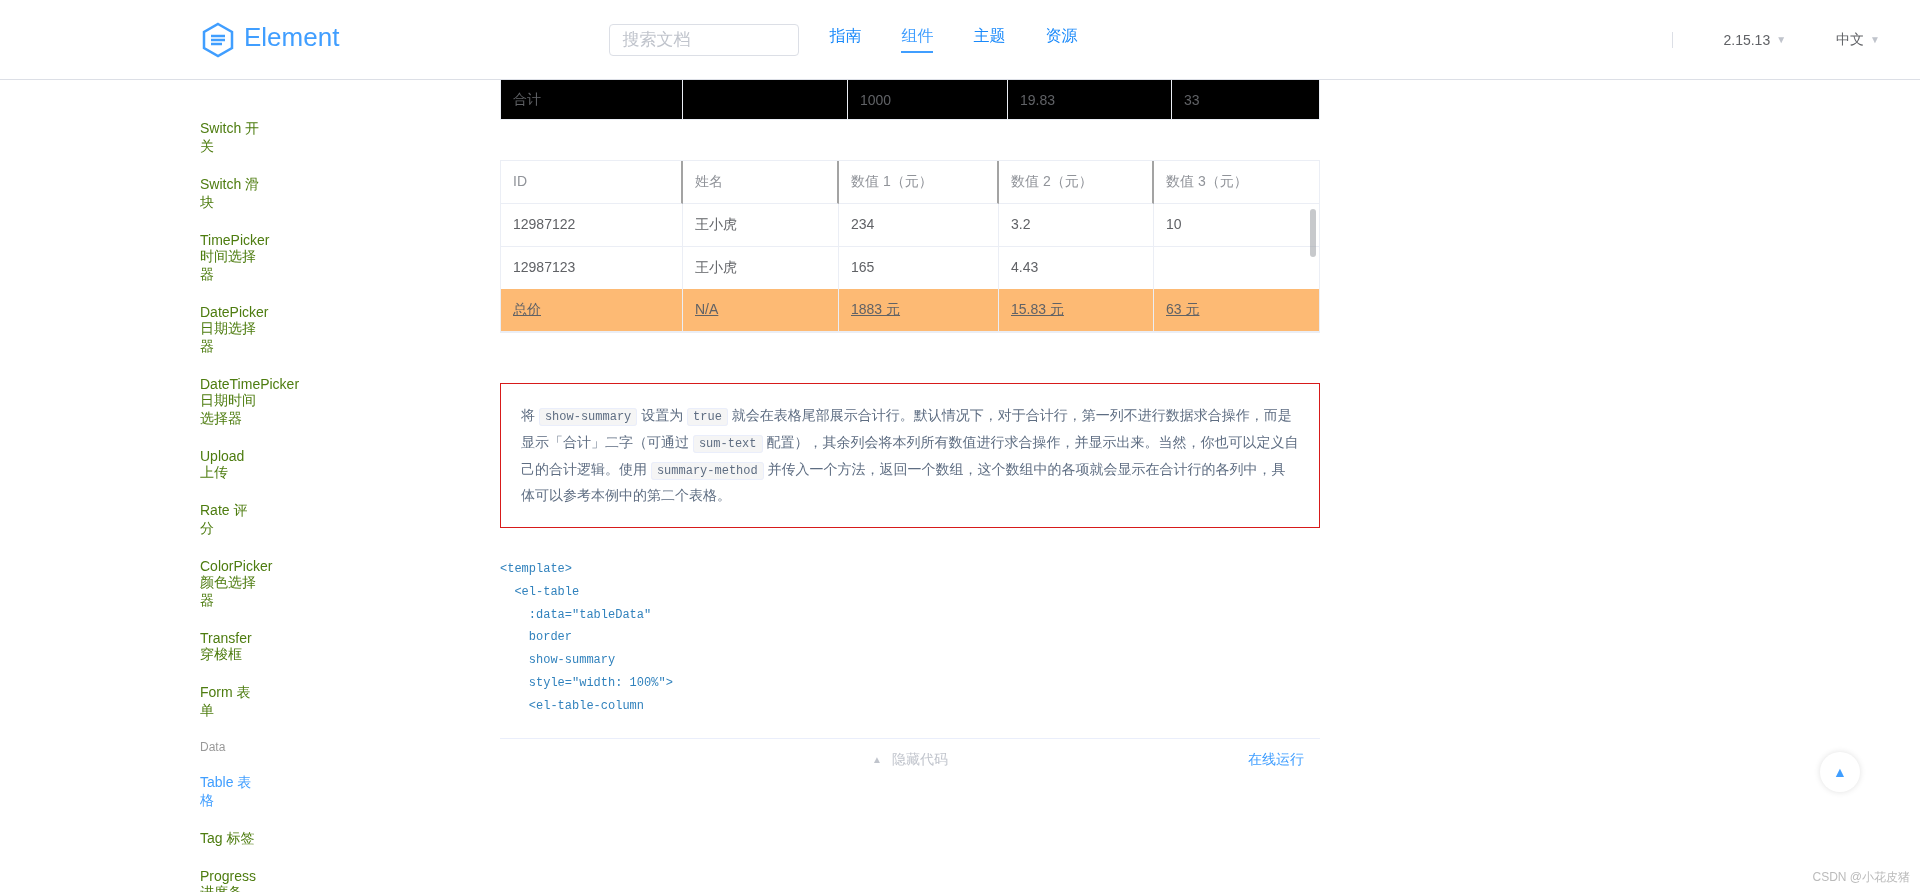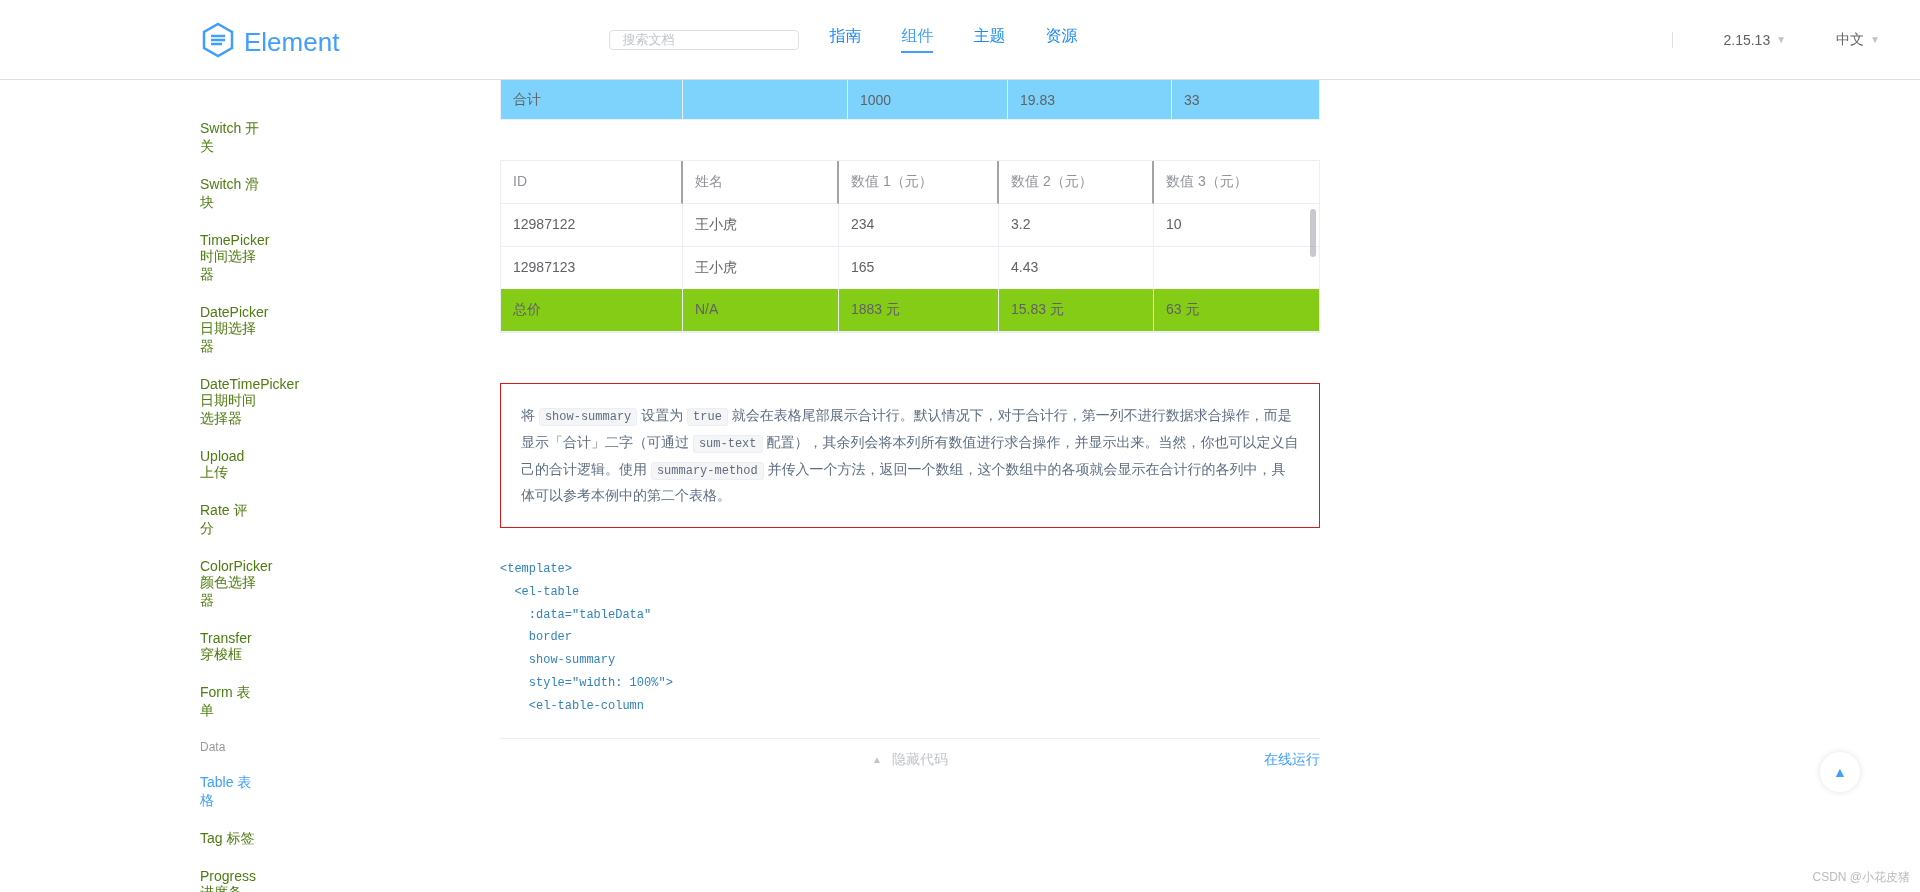--- a/index.html
+++ b/index.html
@@ -1,56 +1,56 @@
 <!DOCTYPE html>
 <html><head>
 <meta charset="utf-8">
 <style>
 * { box-sizing: border-box; margin: 0; padding: 0; }
 body { font-family: "Helvetica Neue", Helvetica, "PingFang SC", "Hiragino Sans GB", "Microsoft YaHei", Arial, sans-serif; font-size: 14px; color: #606266; background: #fff; }
 .header { height: 80px; border-bottom: 1px solid #dcdfe6; display: flex; align-items: center; padding: 0 40px; position: fixed; top: 0; left: 0; right: 0; background: #fff; z-index: 100; }
-.logo { display: flex; align-items: flex-end; gap: 8px; color: #409eff; font-size: 26px; font-weight: 500; margin-left: 160px; }
+.logo { display: flex; align-items: flex-start; gap: 8px; color: #409eff; font-size: 26px; font-weight: 500; margin-left: 160px; }
 .logo svg { width: 36px; height: 36px; }
 .search-box { margin-left: 270px; }
-.search-box input { width: 190px; height: 20px; border: 1px solid #dcdfe6; border-radius: 4px; padding: 0 12px; outline: none; color: #606266; font-size: 13px; }
+.search-box input { width: 190px; height: 32px; border: 1px solid #dcdfe6; border-radius: 4px; padding: 0 12px; outline: none; color: #606266; font-size: 17px; }
 .search-box input::placeholder { color: #c0c4cc; }
 .nav-links { display: flex; gap: 40px; margin-left: 30px; }
 .nav-link { font-size: 16px; cursor: pointer; color: #1989fa; }
 .nav-link.active { color: #409eff; border-bottom: 2px solid #409eff; padding-bottom: 4px; }
 .header-right { margin-left: auto; display: flex; align-items: center; gap: 50px; }
 .divider-v { width: 1px; height: 16px; background: #dcdfe6; }
 .dropdown { display: flex; align-items: center; gap: 6px; cursor: pointer; color: #606266; }
 .chevron-down { font-size: 10px; color: #c0c4cc; }
 .container { display: flex; margin-top: 80px; }
 .sidebar { width: 260px; padding-left: 200px; padding-top: 30px; flex-shrink: 0; }
 .sidebar-item { padding: 10px 0; font-size: 14px; color: #4d7c0f; cursor: pointer; }
 .sidebar-item.active { color: #409eff; }
 .sidebar-cat { padding: 10px 0; font-size: 12px; color: #999; }
 .main { flex: 1; padding: 0 40px 40px 240px; max-width: 1100px; }
-.summary-row { display: flex; border: 1px solid #ebeef5; border-top: none; height: 40px; align-items: center; background: #7dd3fc; color: #606266; margin-bottom: 40px; }
+.summary-row { display: flex; border: 1px solid #ebeef5; border-top: none; height: 40px; align-items: center; background: #000000; color: #606266; margin-bottom: 40px; }
 .summary-row .cell { padding: 0 12px; border-right: 1px solid #ebeef5; height: 100%; display: flex; align-items: center; }
 .summary-row .cell:nth-child(1){width:182px}.summary-row .cell:nth-child(2){width:165px}.summary-row .cell:nth-child(3){width:160px}.summary-row .cell:nth-child(4){width:164px}.summary-row .cell:nth-child(5){flex:1;border-right:none}
 .table2 { border: 1px solid #ebeef5; position: relative; }
 .thead { display: flex; background: #fff; }
 .th { padding: 12px; font-weight: 500; color: #909399; border-right: 2px solid #a3a3a3; border-bottom: 1px solid #ebeef5; }
 .th:nth-child(1),.td:nth-child(1){width:182px}.th:nth-child(2),.td:nth-child(2){width:156px}.th:nth-child(3),.td:nth-child(3){width:160px}.th:nth-child(4),.td:nth-child(4){width:155px}.th:nth-child(5),.td:nth-child(5){flex:1;border-right:none}
 .tbody-wrap { position: relative; }
 .trow { display: flex; border-bottom: 1px solid #ebeef5; }
 .trow:last-child { border-bottom: none; }
 .td { padding: 12px; color: #606266; border-right: 1px solid #ebeef5; }
-.tfoot { display: flex; background: #84cc16; }
+.tfoot { display: flex; background: #fdba74; text-decoration: underline; }
 .tfoot .td { color: #606266; }
 .scrollbar-track { position: absolute; right: 2px; top: 48px; bottom: 48px; width: 8px; }
 .scrollbar-thumb { position: absolute; top: 0; width: 6px; height: 48px; background: rgba(144,147,153,0.5); border-radius: 3px; right: 1px; }
 .desc-box { margin-top: 50px; border: 1px solid #d71a1a; padding: 18px 20px; line-height: 1.9; font-size: 14px; color: #5e6d82; }
 .desc-box code { background: #f5f5f5; border: 1px solid #eaeefb; border-radius: 3px; padding: 1px 5px; font-family: Menlo, Monaco, Consolas, Courier, monospace; font-size: 12px; color: #5e6d82; }
 .code-block { margin-top: 30px; font-family: Menlo, Monaco, Consolas, Courier, monospace; font-size: 12px; line-height: 1.9; color: #3182bd; }
 .code-line { white-space: pre; color: #3182bd; }
 .footer-bar { border-top: 1px solid #eaeefb; margin-top: 20px; padding-top: 12px; display: flex; justify-content: center; align-items: center; gap: 10px; color: #c0c4cc; font-size: 14px; position: relative; }
-.footer-bar .run { position: absolute; right: 0; color: #409eff; cursor: pointer; }
+.footer-bar .run { position: absolute; right: 16px; color: #409eff; cursor: pointer; }
 .caret-up { font-size: 10px; }
 .back-top { position: fixed; right: 60px; bottom: 100px; width: 40px; height: 40px; border-radius: 50%; background: #fff; box-shadow: 0 0 6px rgba(0,0,0,.12); display: flex; align-items: center; justify-content: center; color: #409eff; cursor: pointer; }
 .watermark { position: fixed; right: 10px; bottom: 6px; font-size: 12px; color: #bbb; }
 </style>
 </head>
 <body>
 
 <div class="header">
   <div class="logo">
     <svg viewBox="0 0 36 36">

